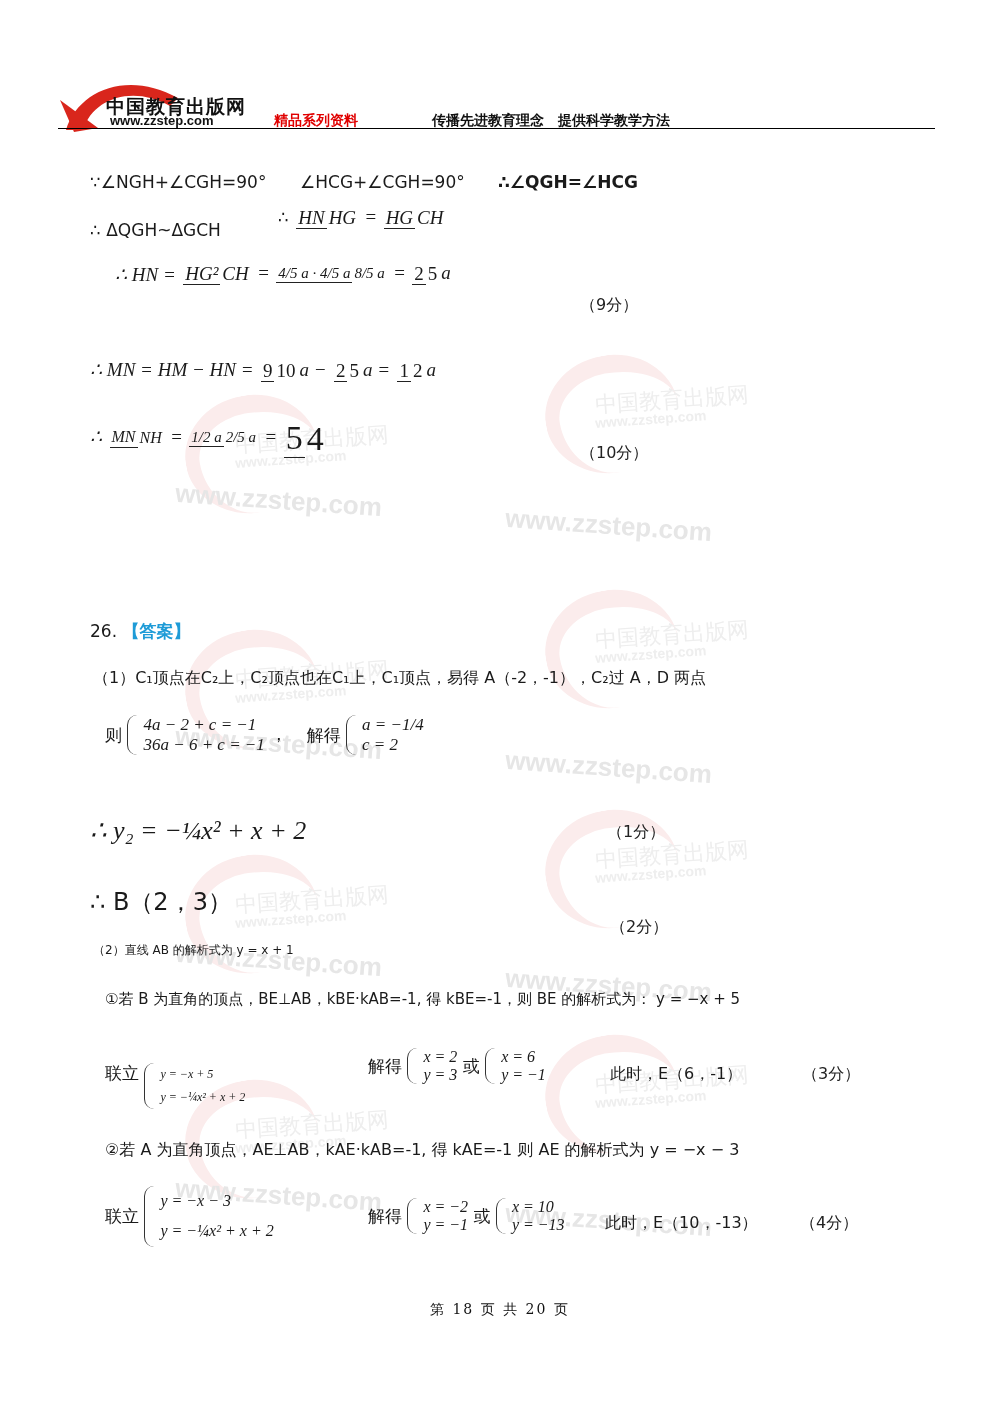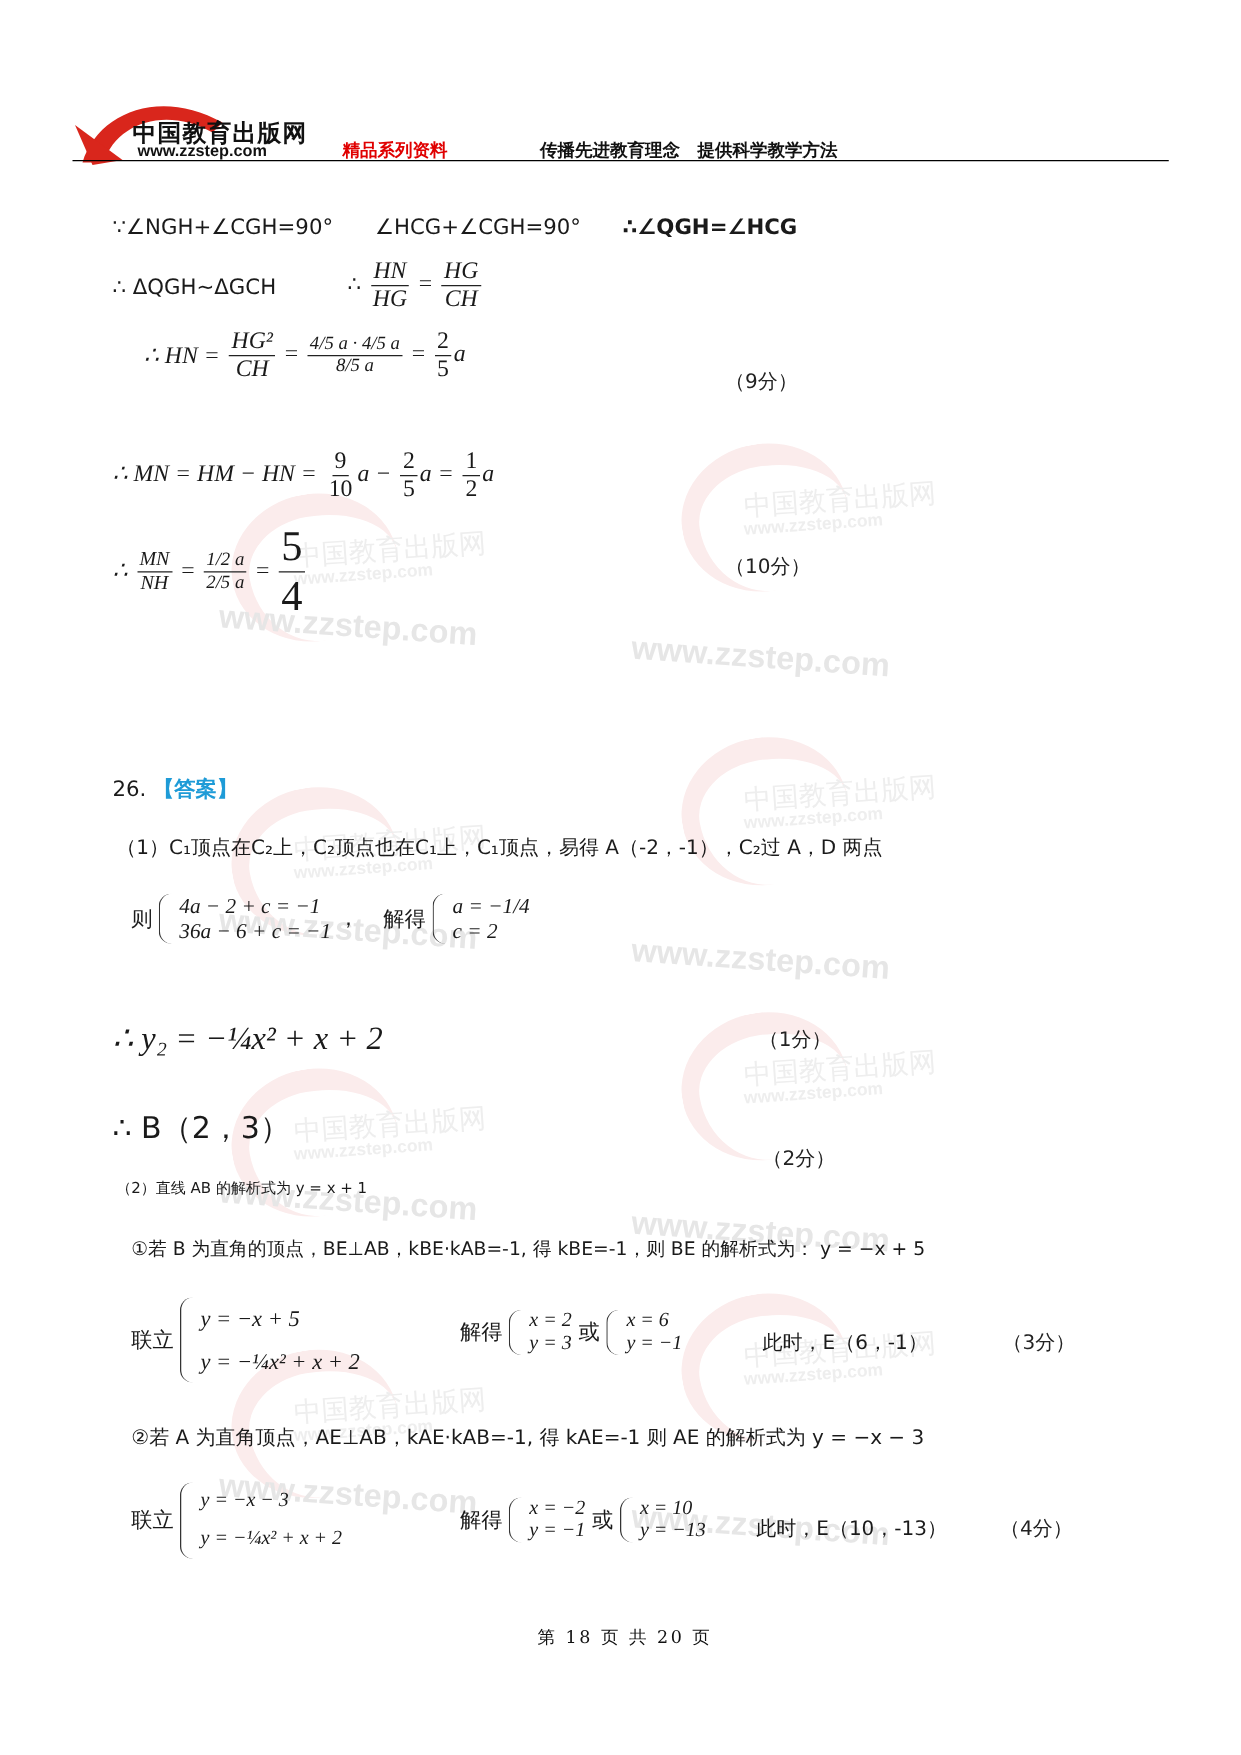--- a/index.html
+++ b/index.html
@@ -13,21 +13,21 @@
   .hdr-slogan { position:absolute; left:432px; top:112px; font-size:14px; font-weight:bold; color:#111; }
   .hdr-rule { position:absolute; left:58px; top:128px; width:877px; height:0; border-top:1.5px solid #000; }
   
   .wm { position:absolute; color:#e6e6e6; font-family:"Liberation Sans", sans-serif; font-weight:bold; font-size:26px; transform:rotate(4deg); pointer-events:none; }
   .wm-logo { position:absolute; pointer-events:none; }
   .wm-logo .arc { position:absolute; left:0; top:0; width:120px; height:100px; border-radius:50%; border-top:18px solid #fbecec; border-left:14px solid #fbecec; border-right:0; border-bottom:0; transform:rotate(-10deg); }
   .wm-logo .cn { position:absolute; left:50px; top:30px; font-family:"DejaVu Serif", serif; font-size:22px; color:#eeeeee; white-space:nowrap; transform:rotate(-4deg); }
   .wm-logo .url { position:absolute; left:50px; top:56px; font-family:"Liberation Sans", sans-serif; font-size:14px; font-weight:bold; color:#eeeeee; white-space:nowrap; transform:rotate(-4deg); }
   
   .line { position:absolute; font-size:17px; white-space:nowrap; }
-  .frac { display:inline-flex; flex-direction:column; align-items:center; vertical-align:middle; margin:0 2px; }
+  .frac { display:inline-flex; flex-direction:row; align-items:center; vertical-align:middle; margin:0 2px; }
   .frac .num { border-bottom:1px solid #222; padding:0 2px; line-height:1.15; }
   .frac .den { padding:0 2px; line-height:1.15; }
   .mi { font-family:"Liberation Serif", serif; font-style:italic; font-size:19px; }
   .mn { font-family:"Liberation Serif", serif; font-size:19px; }
   .score { position:absolute; font-size:16px; color:#222; }
   .sys { display:inline-flex; flex-direction:column; vertical-align:middle; border-left:1.5px solid #333; border-radius:10px 0 0 10px; padding-left:15px; }
   .blue { color:#1e9bd7; font-weight:bold; }
   .footer { position:absolute; left:430px; top:1301px; font-family:"DejaVu Serif", serif; font-size:14px; color:#111; letter-spacing:2px; }
 </style>
 </head>
@@ -196,21 +196,21 @@
   <div class="score" style="left:607px;top:822px;">（1分）</div>
 
   <div class="line" style="left:90px;top:886px;font-size:24px;">∴ B（2，3）</div>
   <div class="score" style="left:610px;top:896px;margin-top:21px;">（2分）</div>
 
   <div class="line" style="left:93px;top:942px;font-size:12px;">（2）直线 AB 的解析式为  y = x + 1</div>
 
   <div class="line" style="left:105px;top:990px;font-size:15px;">①若 B 为直角的顶点，BE⊥AB，kBE·kAB=-1, 得 kBE=-1，则 BE 的解析式为： y = −x + 5</div>
   <div class="line" style="left:105px;top:1038px;">
     <span style="vertical-align:middle;">联立</span>
-    <span class="sys mi" style="font-size:18px;line-height:1.9;">
+    <span class="sys mi" style="font-size:12px;line-height:1.9;margin-top:25px;">
       <span>y = −x + 5</span>
       <span>y = −¼x² + x + 2</span>
     </span>
   </div>
   <div class="line" style="left:368px;top:1048px;">
     <span style="vertical-align:middle;">解得</span>
     <span class="sys mi" style="font-size:16px;">
       <span>x = 2</span>
       <span>y = 3</span>
     </span>

